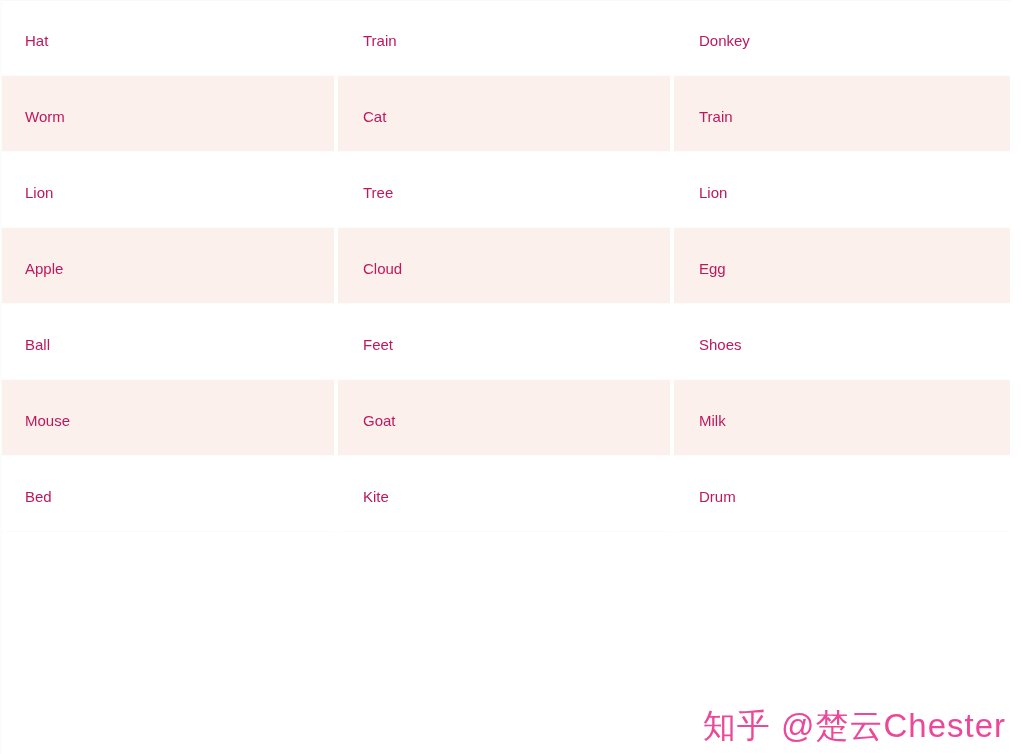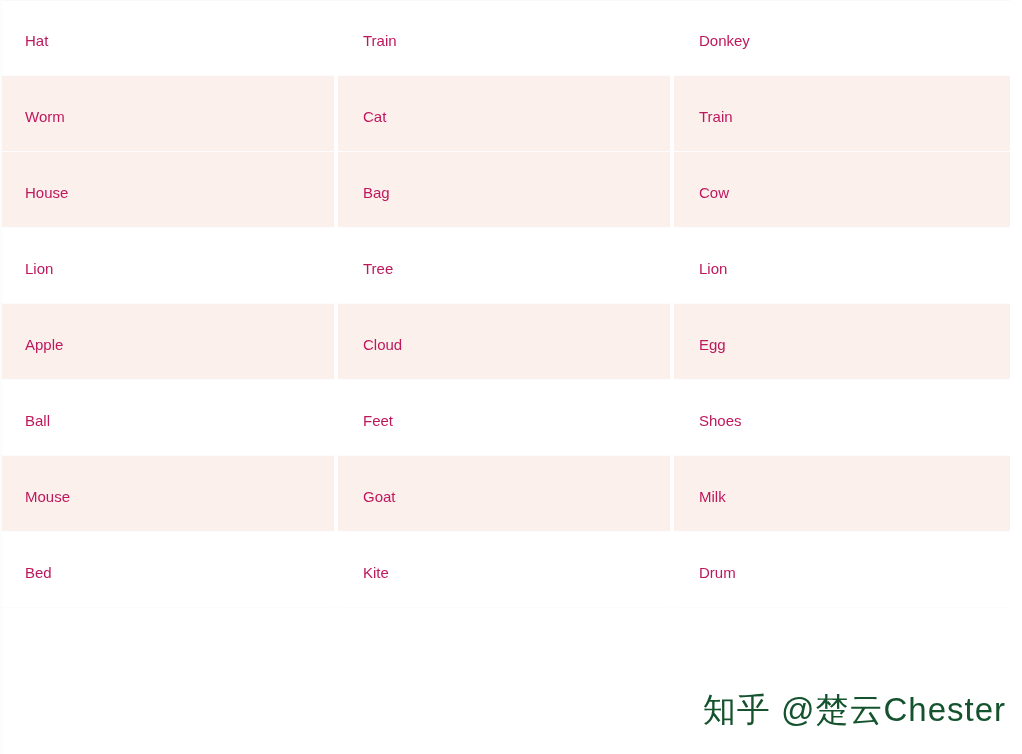--- a/index.html
+++ b/index.html
@@ -75,25 +75,25 @@
     left: 0;
     top: 0;
     width: 2px;
     height: 754px;
     background: #fbfcfc;
   }
 
   #watermark {
     position: absolute;
     right: 16px;
-    bottom: 24px;
+    bottom: 8px;
     font-size: 33px;
     line-height: 40px;
     letter-spacing: 1px;
-    color: #14532d;
+    color: #ec4899;
     white-space: nowrap;
     pointer-events: none;
     user-select: none;
   }
 </style>
 </head>
 <body>
 
 <div id="table-wrap">
 
@@ -114,25 +114,20 @@
         <td class="last-col">Donkey</td>
       </tr>
 
       <tr class="alt">
         <td>Worm</td>
         <td>Cat</td>
         <td class="last-col">Train</td>
       </tr>
 
 
-      <tr class="alt">
-        <td>House</td>
-        <td>Bag</td>
-        <td class="last-col">Cow</td>
-      </tr>
 
       <tr>
         <td>Lion</td>
         <td>Tree</td>
         <td class="last-col">Lion</td>
       </tr>
 
       <tr class="alt">
         <td>Apple</td>
         <td>Cloud</td>

